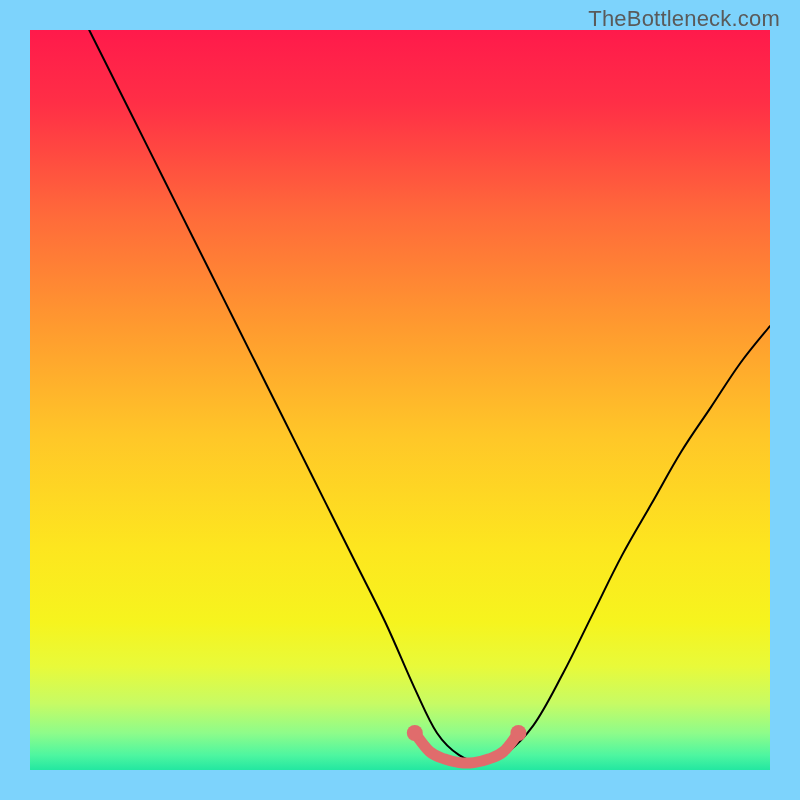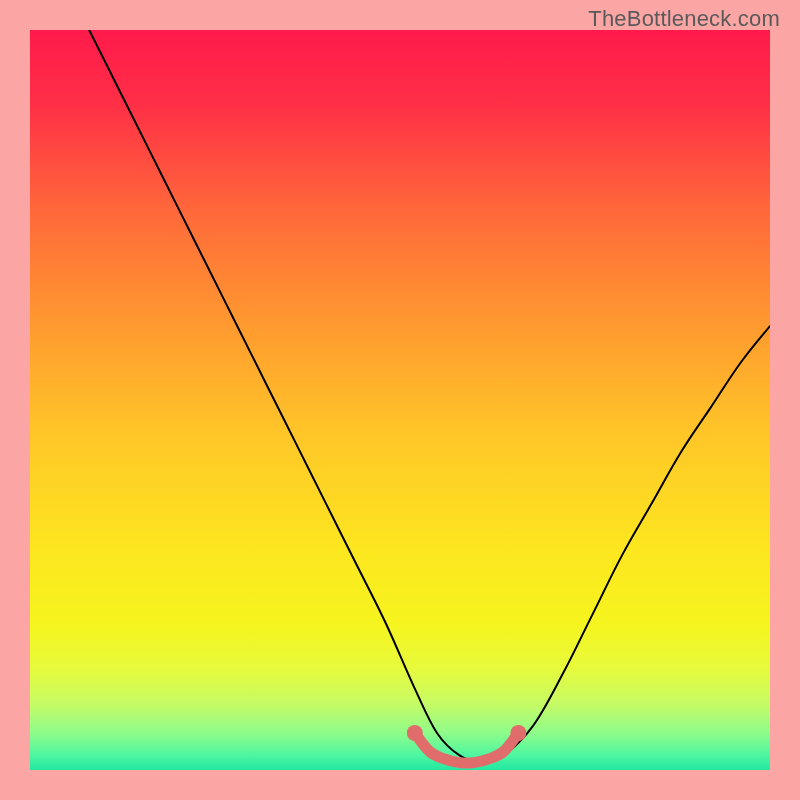--- a/index.html
+++ b/index.html
@@ -9,21 +9,21 @@
     height: 800px;
     background: #000;
     overflow: hidden;
   }
   .frame {
     position: absolute;
     left: 0;
     top: 0;
     width: 800px;
     height: 800px;
-    background: #fca5a5;
+    background: #7dd3fc;
   }
   .plot {
     position: absolute;
     left: 30px;
     top: 30px;
     width: 740px;
     height: 740px;
     overflow: hidden;
   }
   .gradient {

